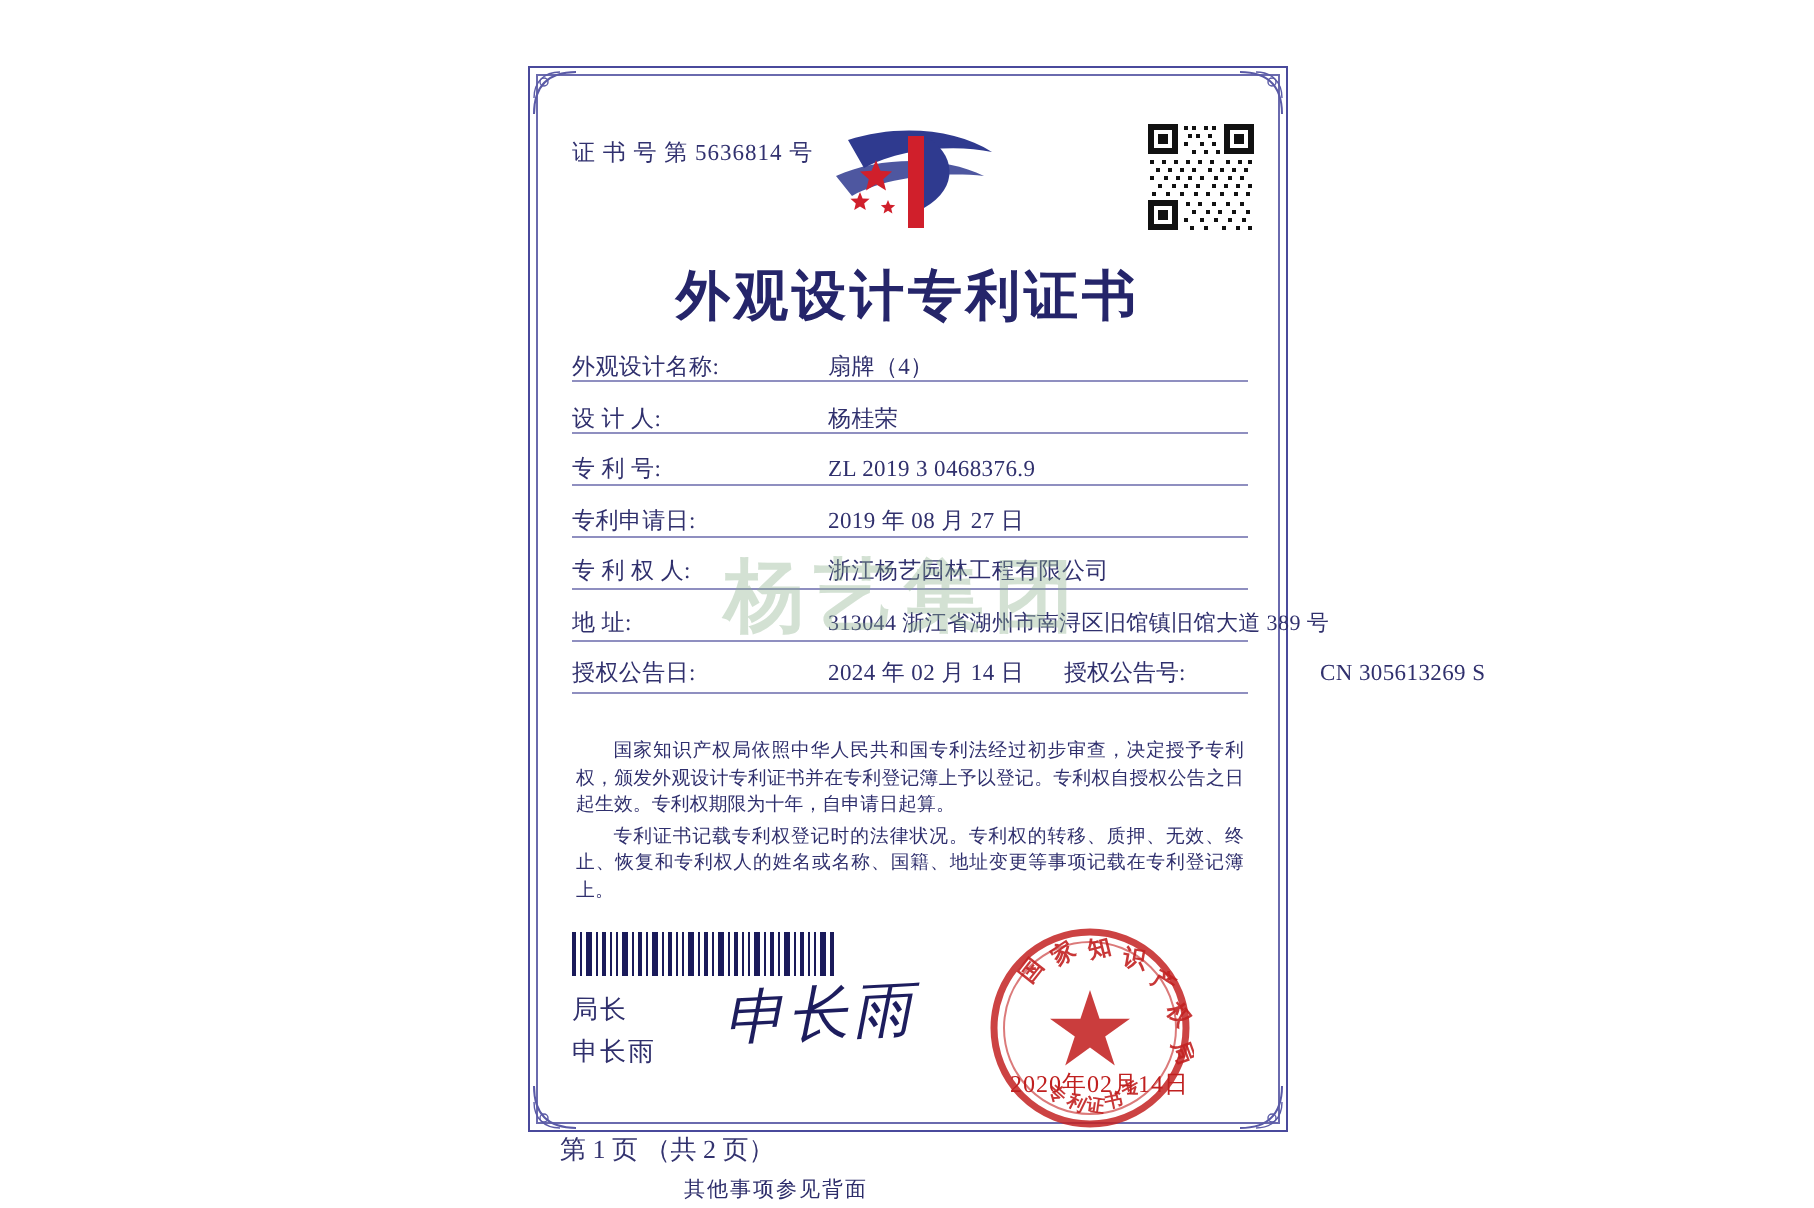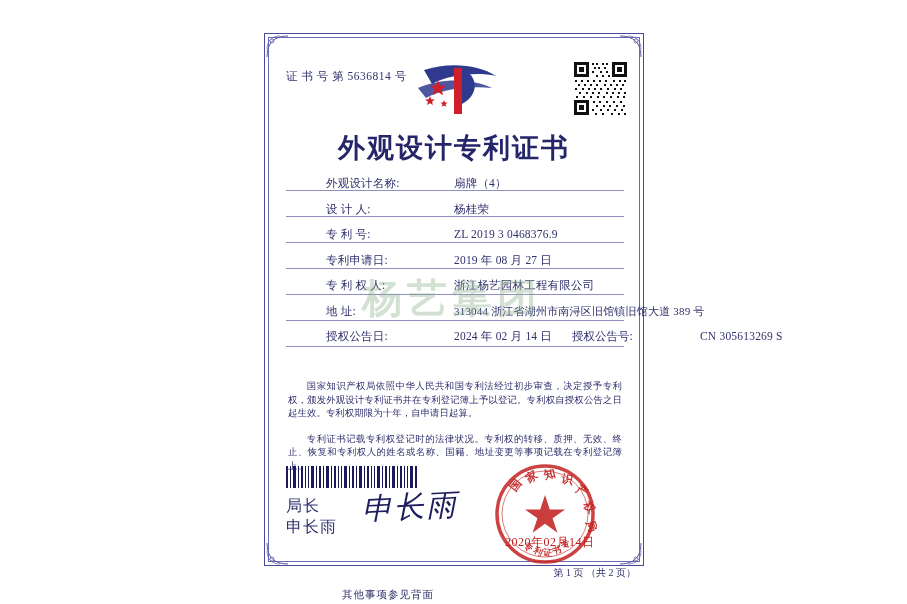--- a/index.html
+++ b/index.html
@@ -107,21 +107,20 @@
   .frow {
     display: flex;
     align-items: baseline;
     margin-bottom: 10.5px;
     white-space: nowrap;
   }
   .flabel {
     width: 84px;
     flex: none;
     letter-spacing: 0.2px;
-    margin-left: 40px;
   }
   .fvalue {
     flex: 1;
     letter-spacing: 0.2px;
     margin-left: 44px;
   }
   .fvalue.small { font-size: 11px; }
 
   .frow.split .fvalue {
     flex: none;
@@ -146,38 +145,38 @@
     left: 288px;
     top: 368px;
     width: 334px;
     font-size: 9.4px;
     line-height: 13.6px;
     color: #2f2f6d;
     text-align: justify;
     letter-spacing: 0.1px;
   }
   .body-text p {
-    margin: 12px 0 0 0;
+    margin: 2px 0 0 0;
     text-indent: 2em;
   }
 
   
   .barcode {
     position: absolute;
     left: 286px;
     top: 466px;
     width: 132px;
     height: 22px;
   }
 
   
   .sig-label {
     position: absolute;
     left: 286px;
-    font-size: 16px;
+    font-size: 13px;
     color: #30306d;
     letter-spacing: 1px;
   }
   .sig-label.l1 { top: 496px; }
   .sig-label.l2 { top: 517px; }
 
   .signature {
     position: absolute;
     left: 362px;
     top: 487px;
@@ -202,25 +201,25 @@
     left: 505px;
     top: 534px;
     font-size: 12px;
     color: #c02020;
     letter-spacing: 0.5px;
     font-family: "Liberation Serif", serif;
   }
 
   .page-no {
     position: absolute;
-    left: 256px;
+    left: 280px;
     top: 566px;
     width: 380px;
-    text-align: right;
-    font-size: 10px;
+    text-align: left;
+    font-size: 13px;
     color: #33336f;
   }
 
   .footer-note {
     position: absolute;
     left: 0;
     top: 588px;
     width: 776px;
     text-align: center;
     font-size: 10.5px;

